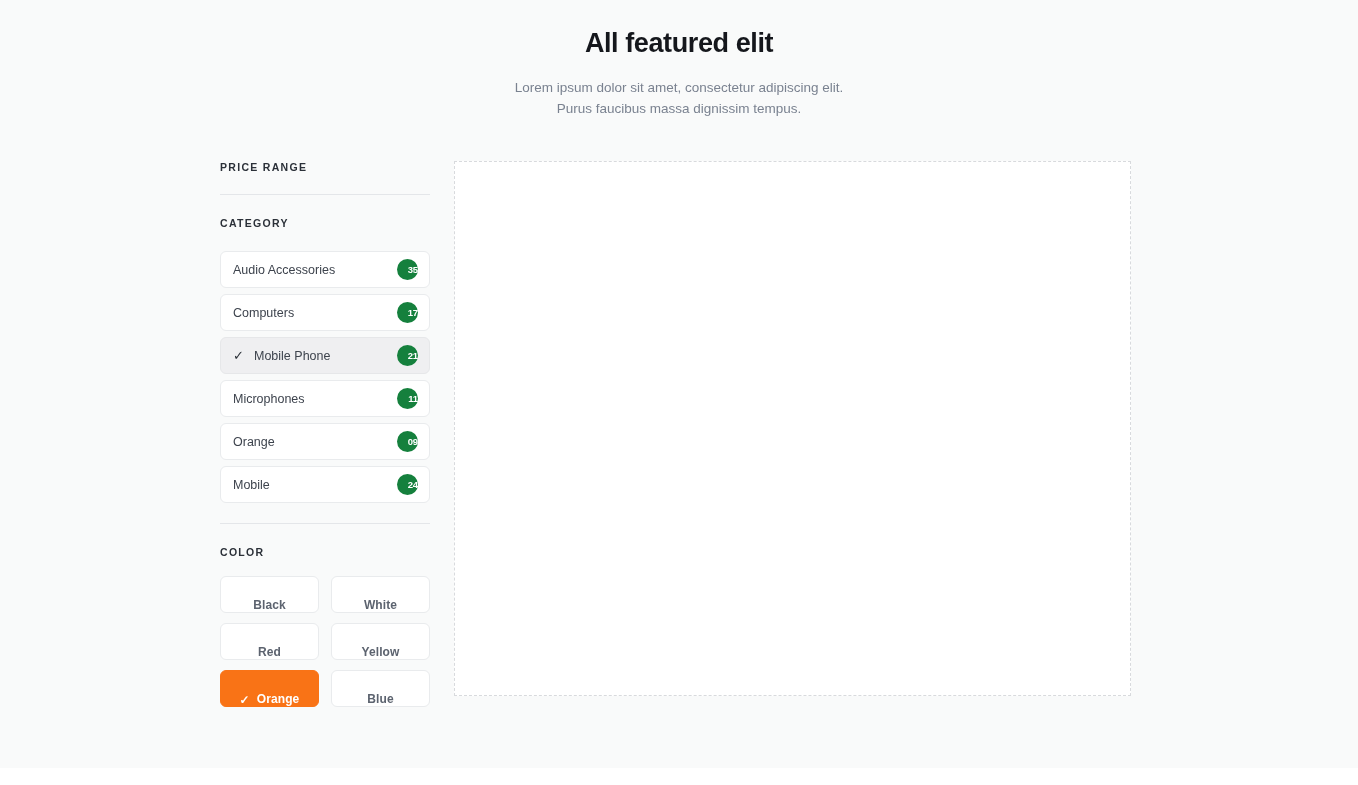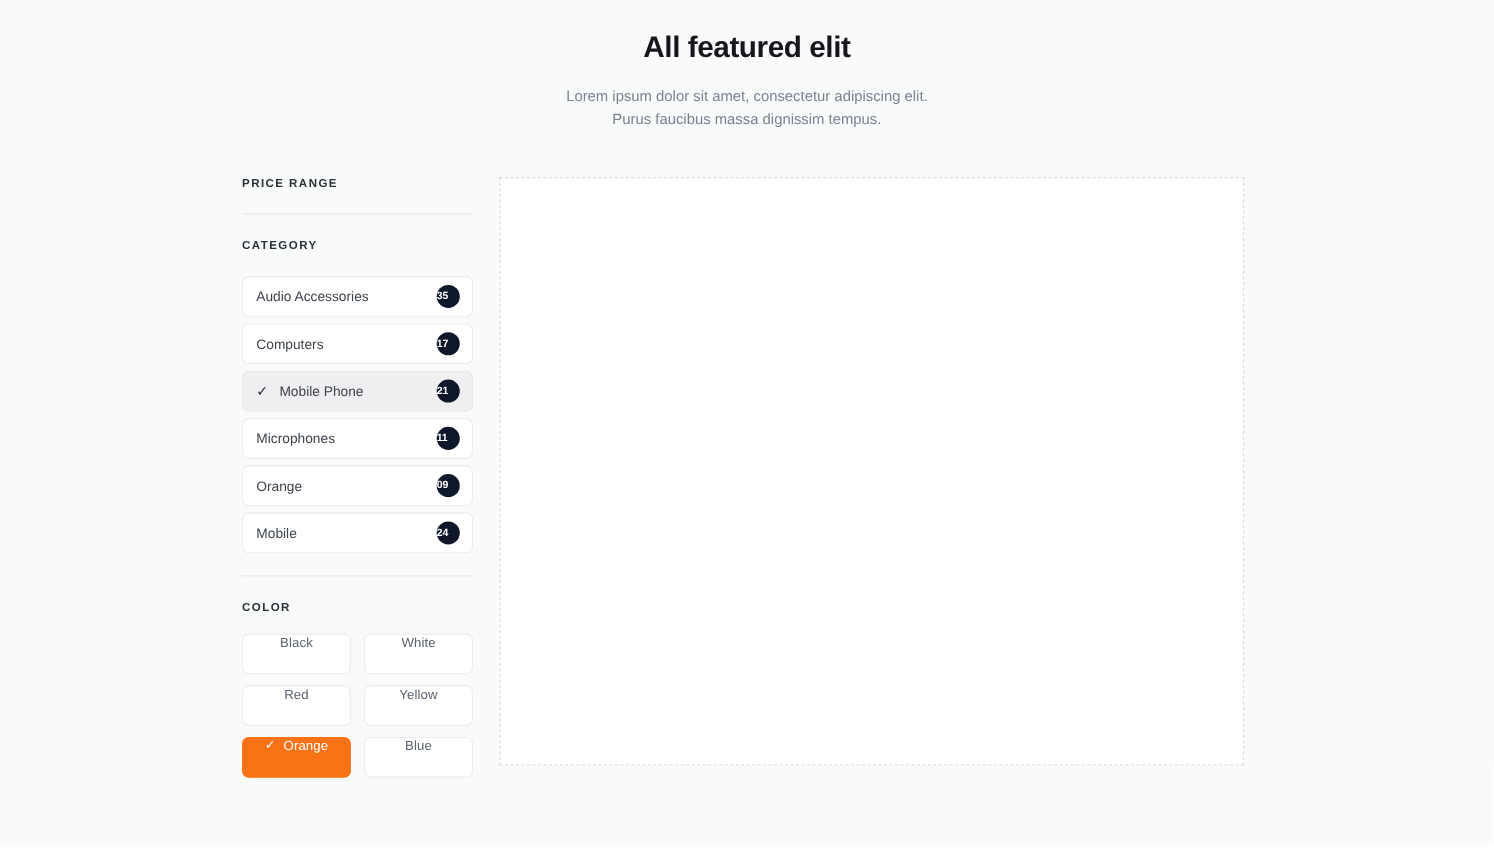--- a/index.html
+++ b/index.html
@@ -135,47 +135,47 @@
     line-height: 16px;
     color: #3d434d;
     font-weight: 400;
     white-space: nowrap;
   }
   .cat-count {
     flex: 0 0 auto;
     width: 21px;
     height: 21px;
     border-radius: 50%;
-    background: #0f172a;
+    background: #15803d;
     color: #ffffff;
     font-size: 9.5px;
     font-weight: 700;
     line-height: 21px;
-    text-align: left;
+    text-align: right;
     letter-spacing: -0.1px;
   }
 
   .color-grid {
     margin-top: 18px;
     display: grid;
     grid-template-columns: 99px 99px;
     column-gap: 12px;
     row-gap: 10px;
   }
   .color-chip {
     height: 37px;
     box-sizing: border-box;
     background: #ffffff;
     border: 1px solid #e9ebed;
     border-radius: 6px;
     display: flex;
-    align-items: flex-start;
+    align-items: flex-end;
     justify-content: center;
     font-size: 12px;
-    font-weight: 400;
+    font-weight: 700;
     color: #5c636f;
     cursor: pointer;
     letter-spacing: 0.1px;
   }
   .color-chip.selected {
     background: #f97316;
     border-color: #f97316;
     color: #ffffff;
   }
   .chip-check {

